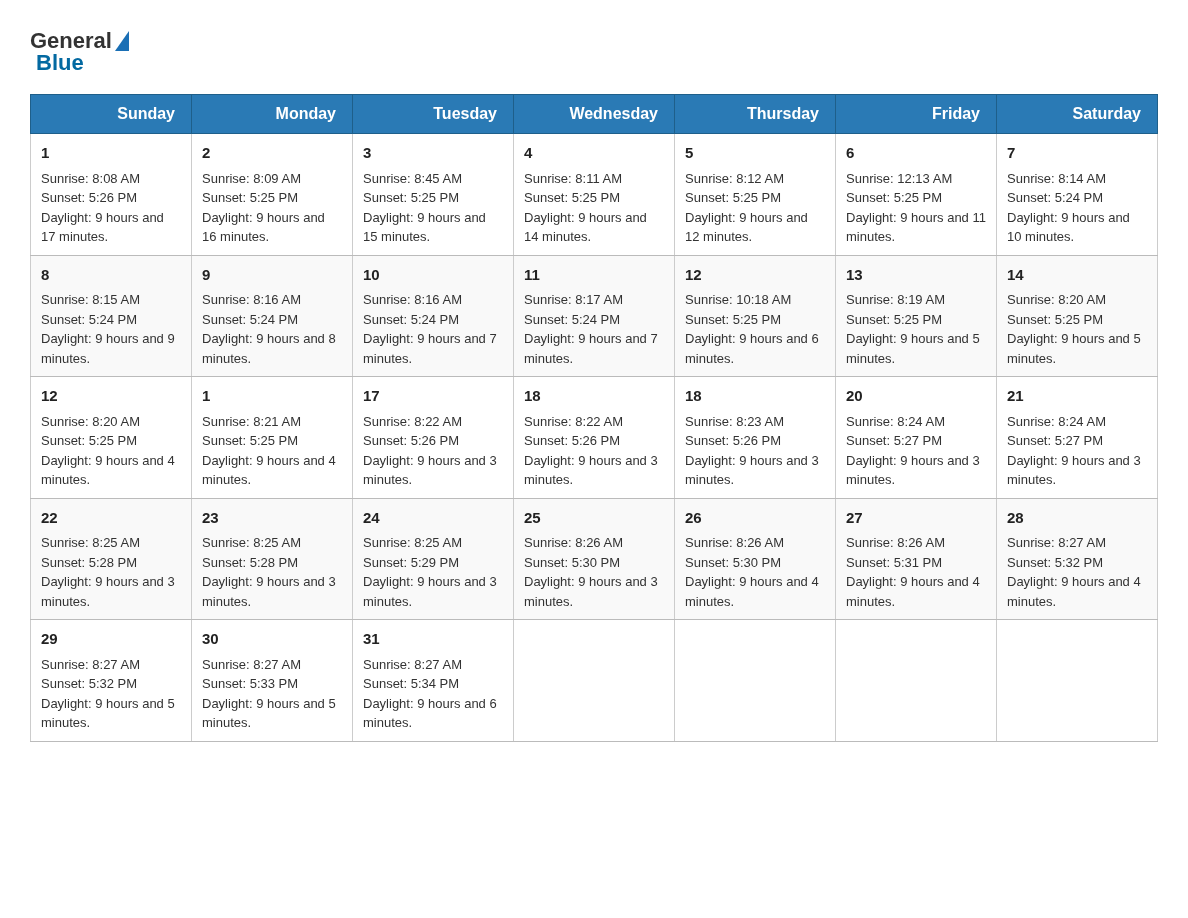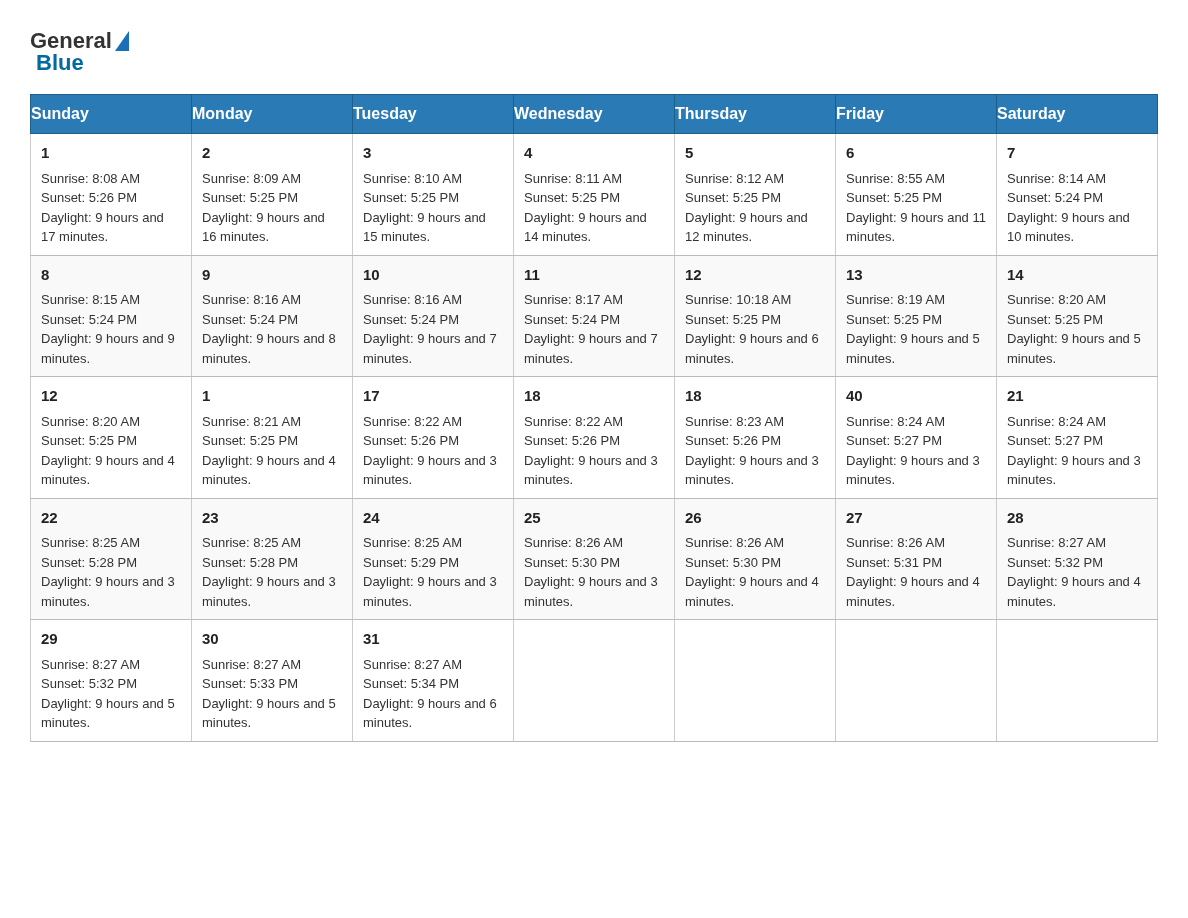--- a/index.html
+++ b/index.html
@@ -39,22 +39,22 @@
     .calendar-table {
       width: 100%;
       border-collapse: collapse;
       border: 1px solid #aaa;
     }
     .calendar-table th {
       background-color: #2a7ab5;
       color: #fff;
       font-size: 16px;
       font-weight: bold;
-      padding: 10px 0;
-      text-align: left;
+      padding: 10px 16px;
+      text-align: right;
       border: 1px solid #1e5f8a;
     }
     .calendar-table td {
       vertical-align: top;
       padding: 8px 10px;
       border: 1px solid #ccc;
       width: calc(100% / 7);
       font-size: 13px;
       color: #333;
       line-height: 1.5;
@@ -107,42 +107,42 @@
         <th>Wednesday</th>
         <th>Thursday</th>
         <th>Friday</th>
         <th>Saturday</th>
       </tr>
   </thead>
   <tbody id="calendar-body">
   <tr>
         <td><span class="day-number">1</span><span>Sunrise: 8:08 AM</span><br><span>Sunset: 5:26 PM</span><br><span>Daylight: 9 hours and 17 minutes.</span></td>
         <td><span class="day-number">2</span><span>Sunrise: 8:09 AM</span><br><span>Sunset: 5:25 PM</span><br><span>Daylight: 9 hours and 16 minutes.</span></td>
-        <td><span class="day-number">3</span><span>Sunrise: 8:10 AM</span><br><span>Sunset: 5:25 PM</span><br><span>Daylight: 9 hours and 15 minutes.</span></td>
+        <td><span class="day-number">3</span><span>Sunrise: 8:45 AM</span><br><span>Sunset: 5:25 PM</span><br><span>Daylight: 9 hours and 15 minutes.</span></td>
         <td><span class="day-number">4</span><span>Sunrise: 8:11 AM</span><br><span>Sunset: 5:25 PM</span><br><span>Daylight: 9 hours and 14 minutes.</span></td>
         <td><span class="day-number">5</span><span>Sunrise: 8:12 AM</span><br><span>Sunset: 5:25 PM</span><br><span>Daylight: 9 hours and 12 minutes.</span></td>
-        <td><span class="day-number">6</span><span>Sunrise: 8:55 AM</span><br><span>Sunset: 5:25 PM</span><br><span>Daylight: 9 hours and 11 minutes.</span></td>
+        <td><span class="day-number">6</span><span>Sunrise: 12:13 AM</span><br><span>Sunset: 5:25 PM</span><br><span>Daylight: 9 hours and 11 minutes.</span></td>
         <td><span class="day-number">7</span><span>Sunrise: 8:14 AM</span><br><span>Sunset: 5:24 PM</span><br><span>Daylight: 9 hours and 10 minutes.</span></td>
       </tr>
       <tr>
         <td><span class="day-number">8</span><span>Sunrise: 8:15 AM</span><br><span>Sunset: 5:24 PM</span><br><span>Daylight: 9 hours and 9 minutes.</span></td>
         <td><span class="day-number">9</span><span>Sunrise: 8:16 AM</span><br><span>Sunset: 5:24 PM</span><br><span>Daylight: 9 hours and 8 minutes.</span></td>
         <td><span class="day-number">10</span><span>Sunrise: 8:16 AM</span><br><span>Sunset: 5:24 PM</span><br><span>Daylight: 9 hours and 7 minutes.</span></td>
         <td><span class="day-number">11</span><span>Sunrise: 8:17 AM</span><br><span>Sunset: 5:24 PM</span><br><span>Daylight: 9 hours and 7 minutes.</span></td>
         <td><span class="day-number">12</span><span>Sunrise: 10:18 AM</span><br><span>Sunset: 5:25 PM</span><br><span>Daylight: 9 hours and 6 minutes.</span></td>
         <td><span class="day-number">13</span><span>Sunrise: 8:19 AM</span><br><span>Sunset: 5:25 PM</span><br><span>Daylight: 9 hours and 5 minutes.</span></td>
         <td><span class="day-number">14</span><span>Sunrise: 8:20 AM</span><br><span>Sunset: 5:25 PM</span><br><span>Daylight: 9 hours and 5 minutes.</span></td>
       </tr>
       <tr>
         <td><span class="day-number">12</span><span>Sunrise: 8:20 AM</span><br><span>Sunset: 5:25 PM</span><br><span>Daylight: 9 hours and 4 minutes.</span></td>
         <td><span class="day-number">1</span><span>Sunrise: 8:21 AM</span><br><span>Sunset: 5:25 PM</span><br><span>Daylight: 9 hours and 4 minutes.</span></td>
         <td><span class="day-number">17</span><span>Sunrise: 8:22 AM</span><br><span>Sunset: 5:26 PM</span><br><span>Daylight: 9 hours and 3 minutes.</span></td>
         <td><span class="day-number">18</span><span>Sunrise: 8:22 AM</span><br><span>Sunset: 5:26 PM</span><br><span>Daylight: 9 hours and 3 minutes.</span></td>
         <td><span class="day-number">18</span><span>Sunrise: 8:23 AM</span><br><span>Sunset: 5:26 PM</span><br><span>Daylight: 9 hours and 3 minutes.</span></td>
-        <td><span class="day-number">40</span><span>Sunrise: 8:24 AM</span><br><span>Sunset: 5:27 PM</span><br><span>Daylight: 9 hours and 3 minutes.</span></td>
+        <td><span class="day-number">20</span><span>Sunrise: 8:24 AM</span><br><span>Sunset: 5:27 PM</span><br><span>Daylight: 9 hours and 3 minutes.</span></td>
         <td><span class="day-number">21</span><span>Sunrise: 8:24 AM</span><br><span>Sunset: 5:27 PM</span><br><span>Daylight: 9 hours and 3 minutes.</span></td>
       </tr>
       <tr>
         <td><span class="day-number">22</span><span>Sunrise: 8:25 AM</span><br><span>Sunset: 5:28 PM</span><br><span>Daylight: 9 hours and 3 minutes.</span></td>
         <td><span class="day-number">23</span><span>Sunrise: 8:25 AM</span><br><span>Sunset: 5:28 PM</span><br><span>Daylight: 9 hours and 3 minutes.</span></td>
         <td><span class="day-number">24</span><span>Sunrise: 8:25 AM</span><br><span>Sunset: 5:29 PM</span><br><span>Daylight: 9 hours and 3 minutes.</span></td>
         <td><span class="day-number">25</span><span>Sunrise: 8:26 AM</span><br><span>Sunset: 5:30 PM</span><br><span>Daylight: 9 hours and 3 minutes.</span></td>
         <td><span class="day-number">26</span><span>Sunrise: 8:26 AM</span><br><span>Sunset: 5:30 PM</span><br><span>Daylight: 9 hours and 4 minutes.</span></td>
         <td><span class="day-number">27</span><span>Sunrise: 8:26 AM</span><br><span>Sunset: 5:31 PM</span><br><span>Daylight: 9 hours and 4 minutes.</span></td>
         <td><span class="day-number">28</span><span>Sunrise: 8:27 AM</span><br><span>Sunset: 5:32 PM</span><br><span>Daylight: 9 hours and 4 minutes.</span></td>

